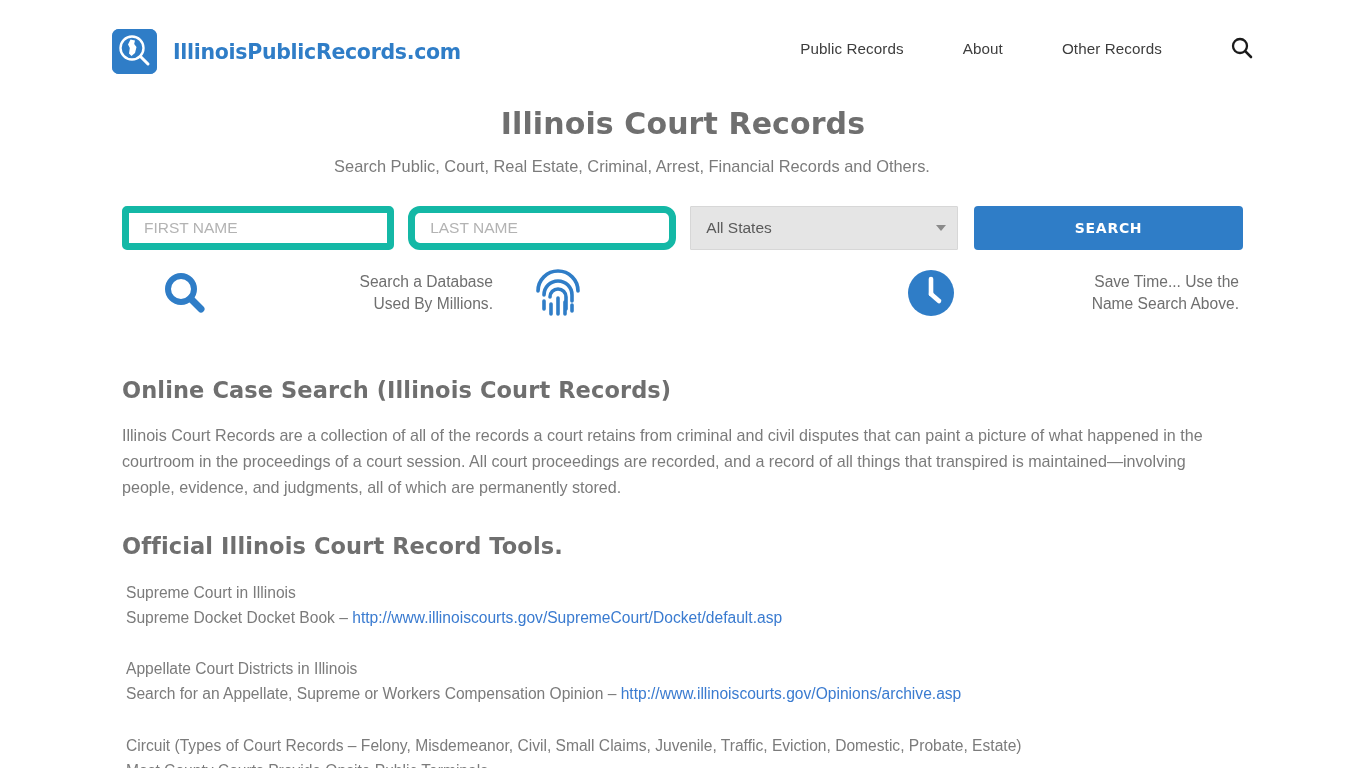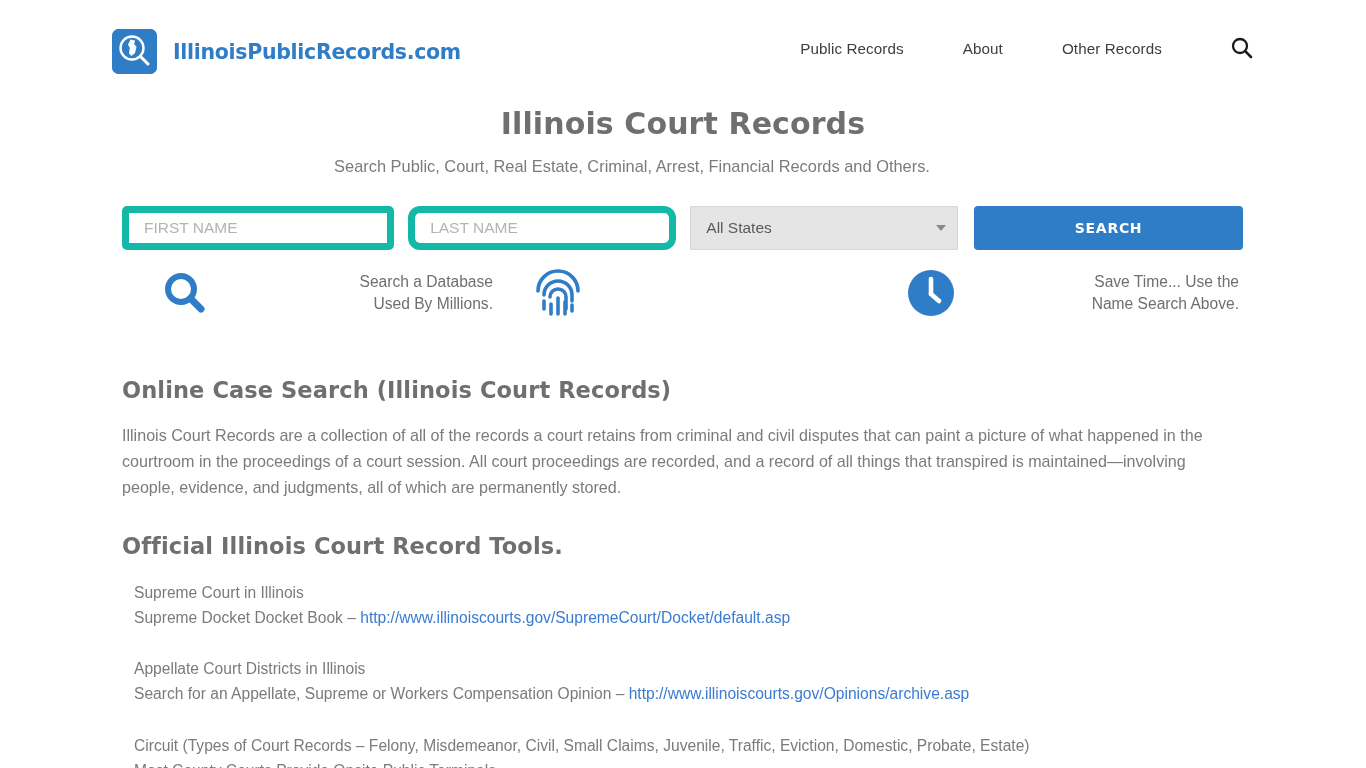--- a/index.html
+++ b/index.html
@@ -225,21 +225,21 @@
     top: 51px;
     left: 0;
     width: 1112px;
     margin: 0;
     font-size: 16.1px;
     line-height: 25.8px;
     color: #7b7b7b;
   }
   .sec-title-2 { position: absolute; top: 161px; left: 0; }
 
-  .tool-block { position: absolute; left: 12px; width: 1120px; }
+  .tool-block { position: absolute; left: 4px; width: 1120px; }
   .tool-line {
     font-size: 15.6px;
     color: #7b7b7b;
     line-height: 25px;
     white-space: nowrap;
   }
   .tool-link {
     color: #3a7bd0;
     text-decoration: none;
   }

